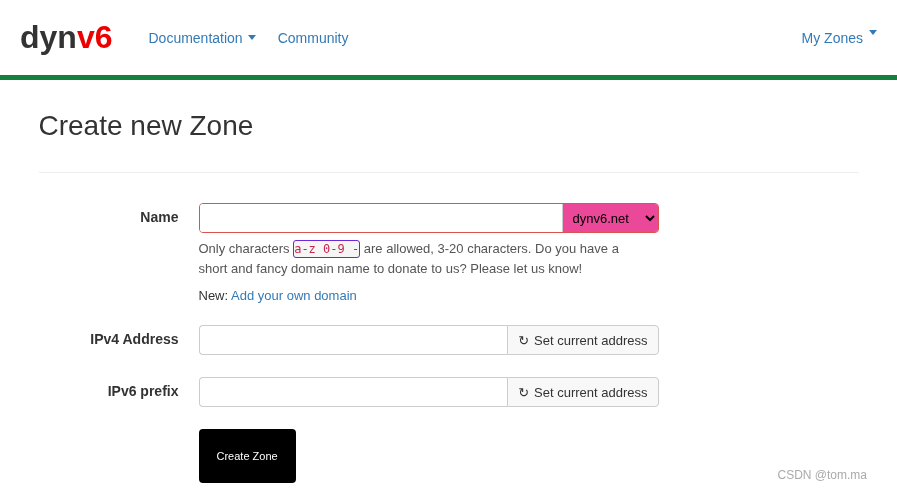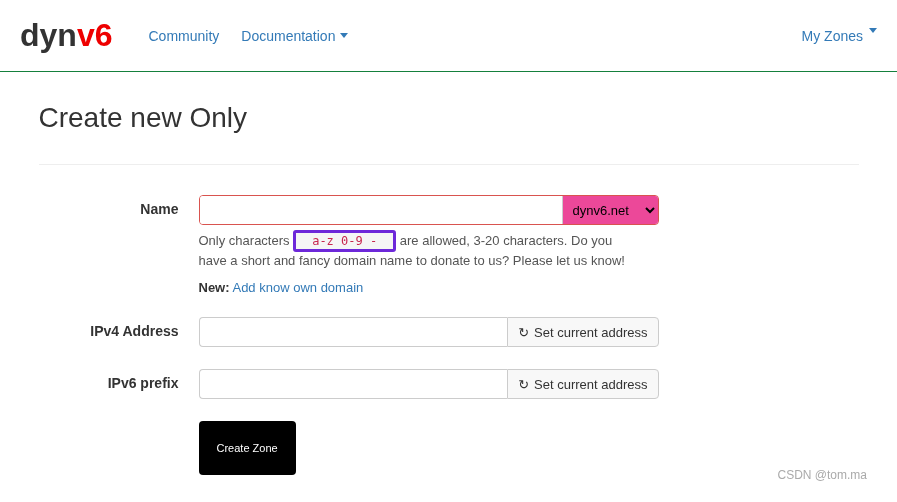--- a/index.html
+++ b/index.html
@@ -3,22 +3,22 @@
   <meta charset="utf-8">
   <style>
     * { box-sizing: border-box; margin: 0; padding: 0; }
     body { font-family: Arial, sans-serif; font-size: 14px; color: #333; background: #fff; }
 
     
     .navbar {
       display: flex;
       align-items: center;
       padding: 0 20px;
-      height: 72px;
-      border-bottom: 1px solid #15803d;
+      height: 80px;
+      border-bottom: 5px solid #15803d;
     }
     .logo {
       display: flex;
       align-items: baseline;
       margin-right: 30px;
       text-decoration: none;
     }
     .logo-dyn { font-size: 32px; font-weight: bold; color: #333; }
     .logo-v6 { font-size: 32px; font-weight: bold; color: #e00; }
     .nav-links {
@@ -127,31 +127,31 @@
       margin-top: 6px;
       font-size: 13px;
       color: #555;
       max-width: 440px;
       line-height: 1.5;
     }
     .help-text code {
       font-family: monospace;
       font-size: 12px;
       background: #f5f5f5;
-      border: 3px solid #6d28d9;
-      padding: 1px 16px;
+      border: 1px solid #6d28d9;
+      padding: 1px 0;
       border-radius: 3px;
       color: #c7254e;
     }
     .new-domain-text {
       margin-top: 10px;
       font-size: 13px;
     }
     .new-domain-text .new-label {
-      font-weight: bold;
+      font-weight: normal;
       color: #333;
       text-align: center;
     }
     .new-domain-link {
       color: #337ab7;
       text-decoration: none;
       cursor: pointer;
     }
 
     
@@ -211,57 +211,57 @@
   </style>
 </head>
 <body>
 
 <nav class="navbar">
   <a class="logo" href="#">
     <span class="logo-dyn">dyn</span>
       <span class="logo-v6">v6</span>
   </a>
   <div class="nav-links">
-    <a class="nav-link">
-      <span>Community</span>
-    </a>
     <a class="nav-link nav-dropdown">
       <span>Documentation</span>
       <span class="caret"></span>
+    </a>
+    <a class="nav-link">
+      <span>Community</span>
     </a>
   </div>
   <div class="nav-right">
     <a class="my-zones-btn">
       <span>My Zones</span>
       <span class="caret"></span>
     </a>
   </div>
 </nav>
 
 <div class="main-content">
-  <h1 class="page-title">Create new Only</h1>
+  <h1 class="page-title">Create new Zone</h1>
   <hr class="title-divider">
 
   
   <div class="form-group">
     <label class="form-label">Name</label>
     <div class="form-control-wrap">
       <div class="input-with-addon">
         <input type="text" placeholder="" style="">
         <select class="input-addon-select">
           <option>dynv6.net</option>
           <option>dynv6.com</option>
         </select>
       </div>
       <p class="help-text">
         <span>Only characters </span><code>a-z 0-9 -</code><span> are allowed, 3-20 characters. Do you have a short and fancy domain name to donate to us? Please let us know!</span>
       </p>
       <p class="new-domain-text">
         <span class="new-label">New:</span>
-        <a class="new-domain-link">Add know own domain</a>
+        <a class="new-domain-link">Add your own domain</a>
       </p>
     </div>
   </div>
 
   
   <div class="form-group">
     <label class="form-label">IPv4 Address</label>
     <div class="form-control-wrap">
       <div class="input-with-button">
         <input type="text" class="regular-input" placeholder="" style="">

